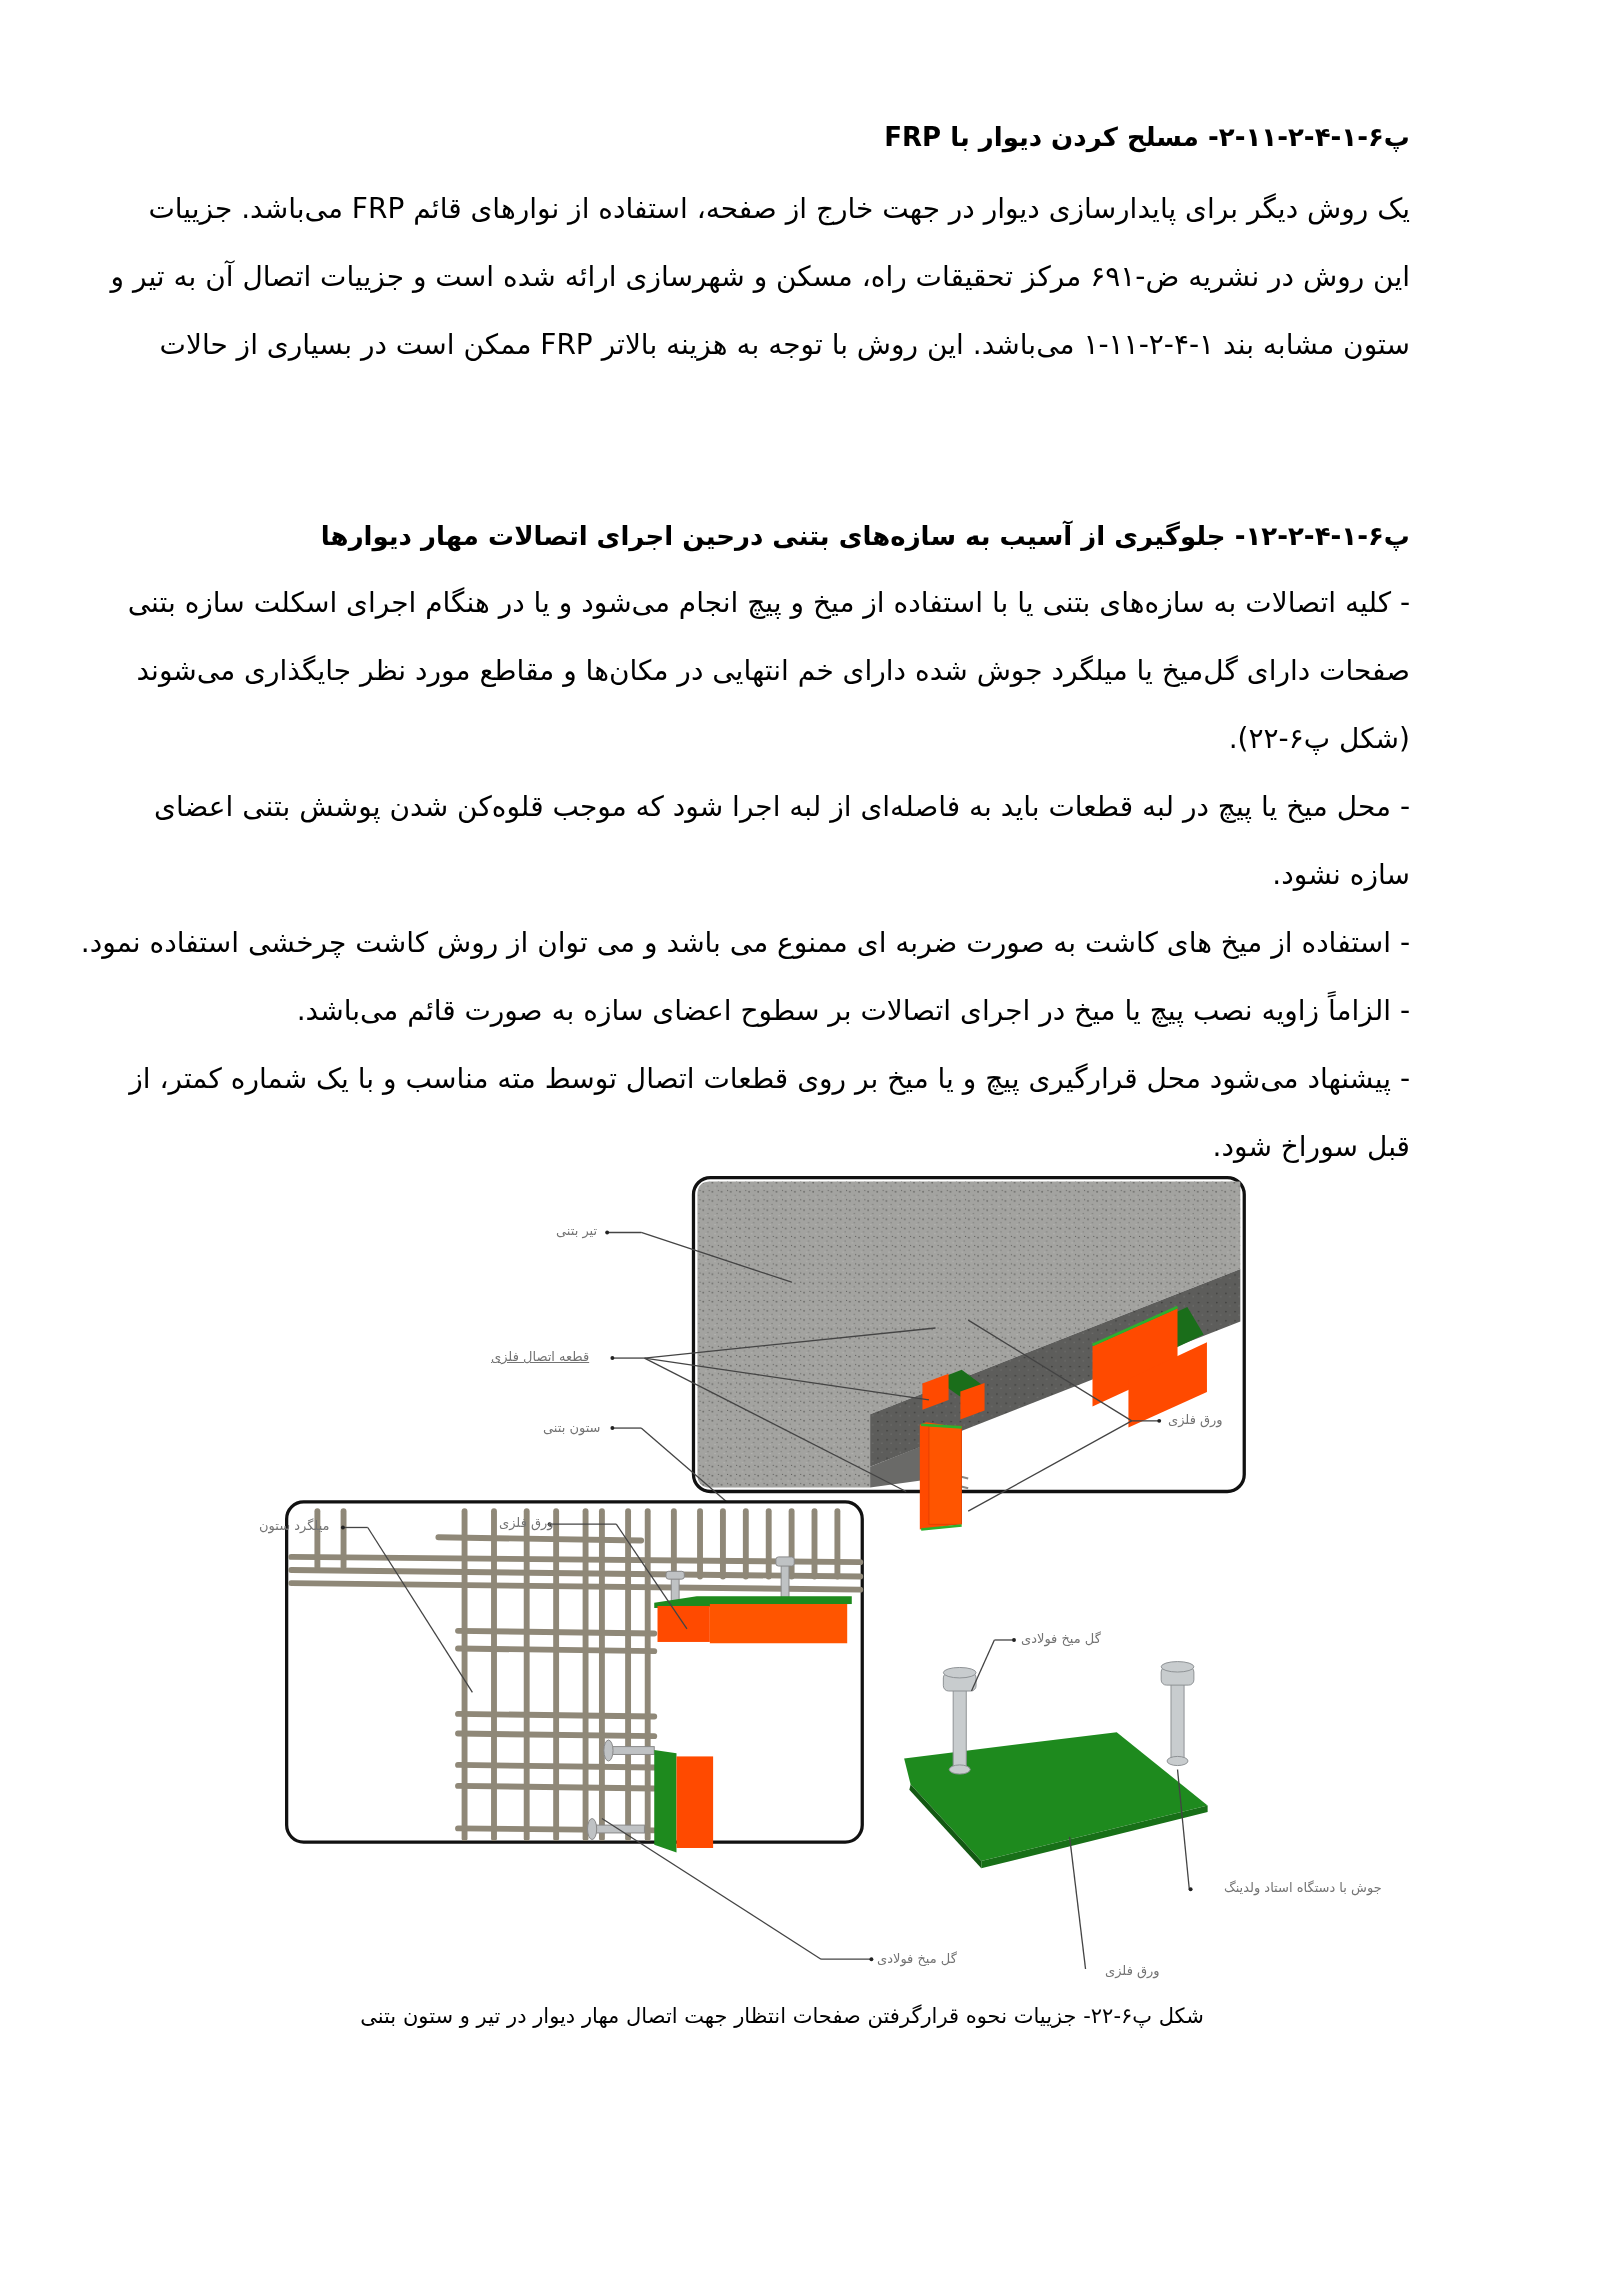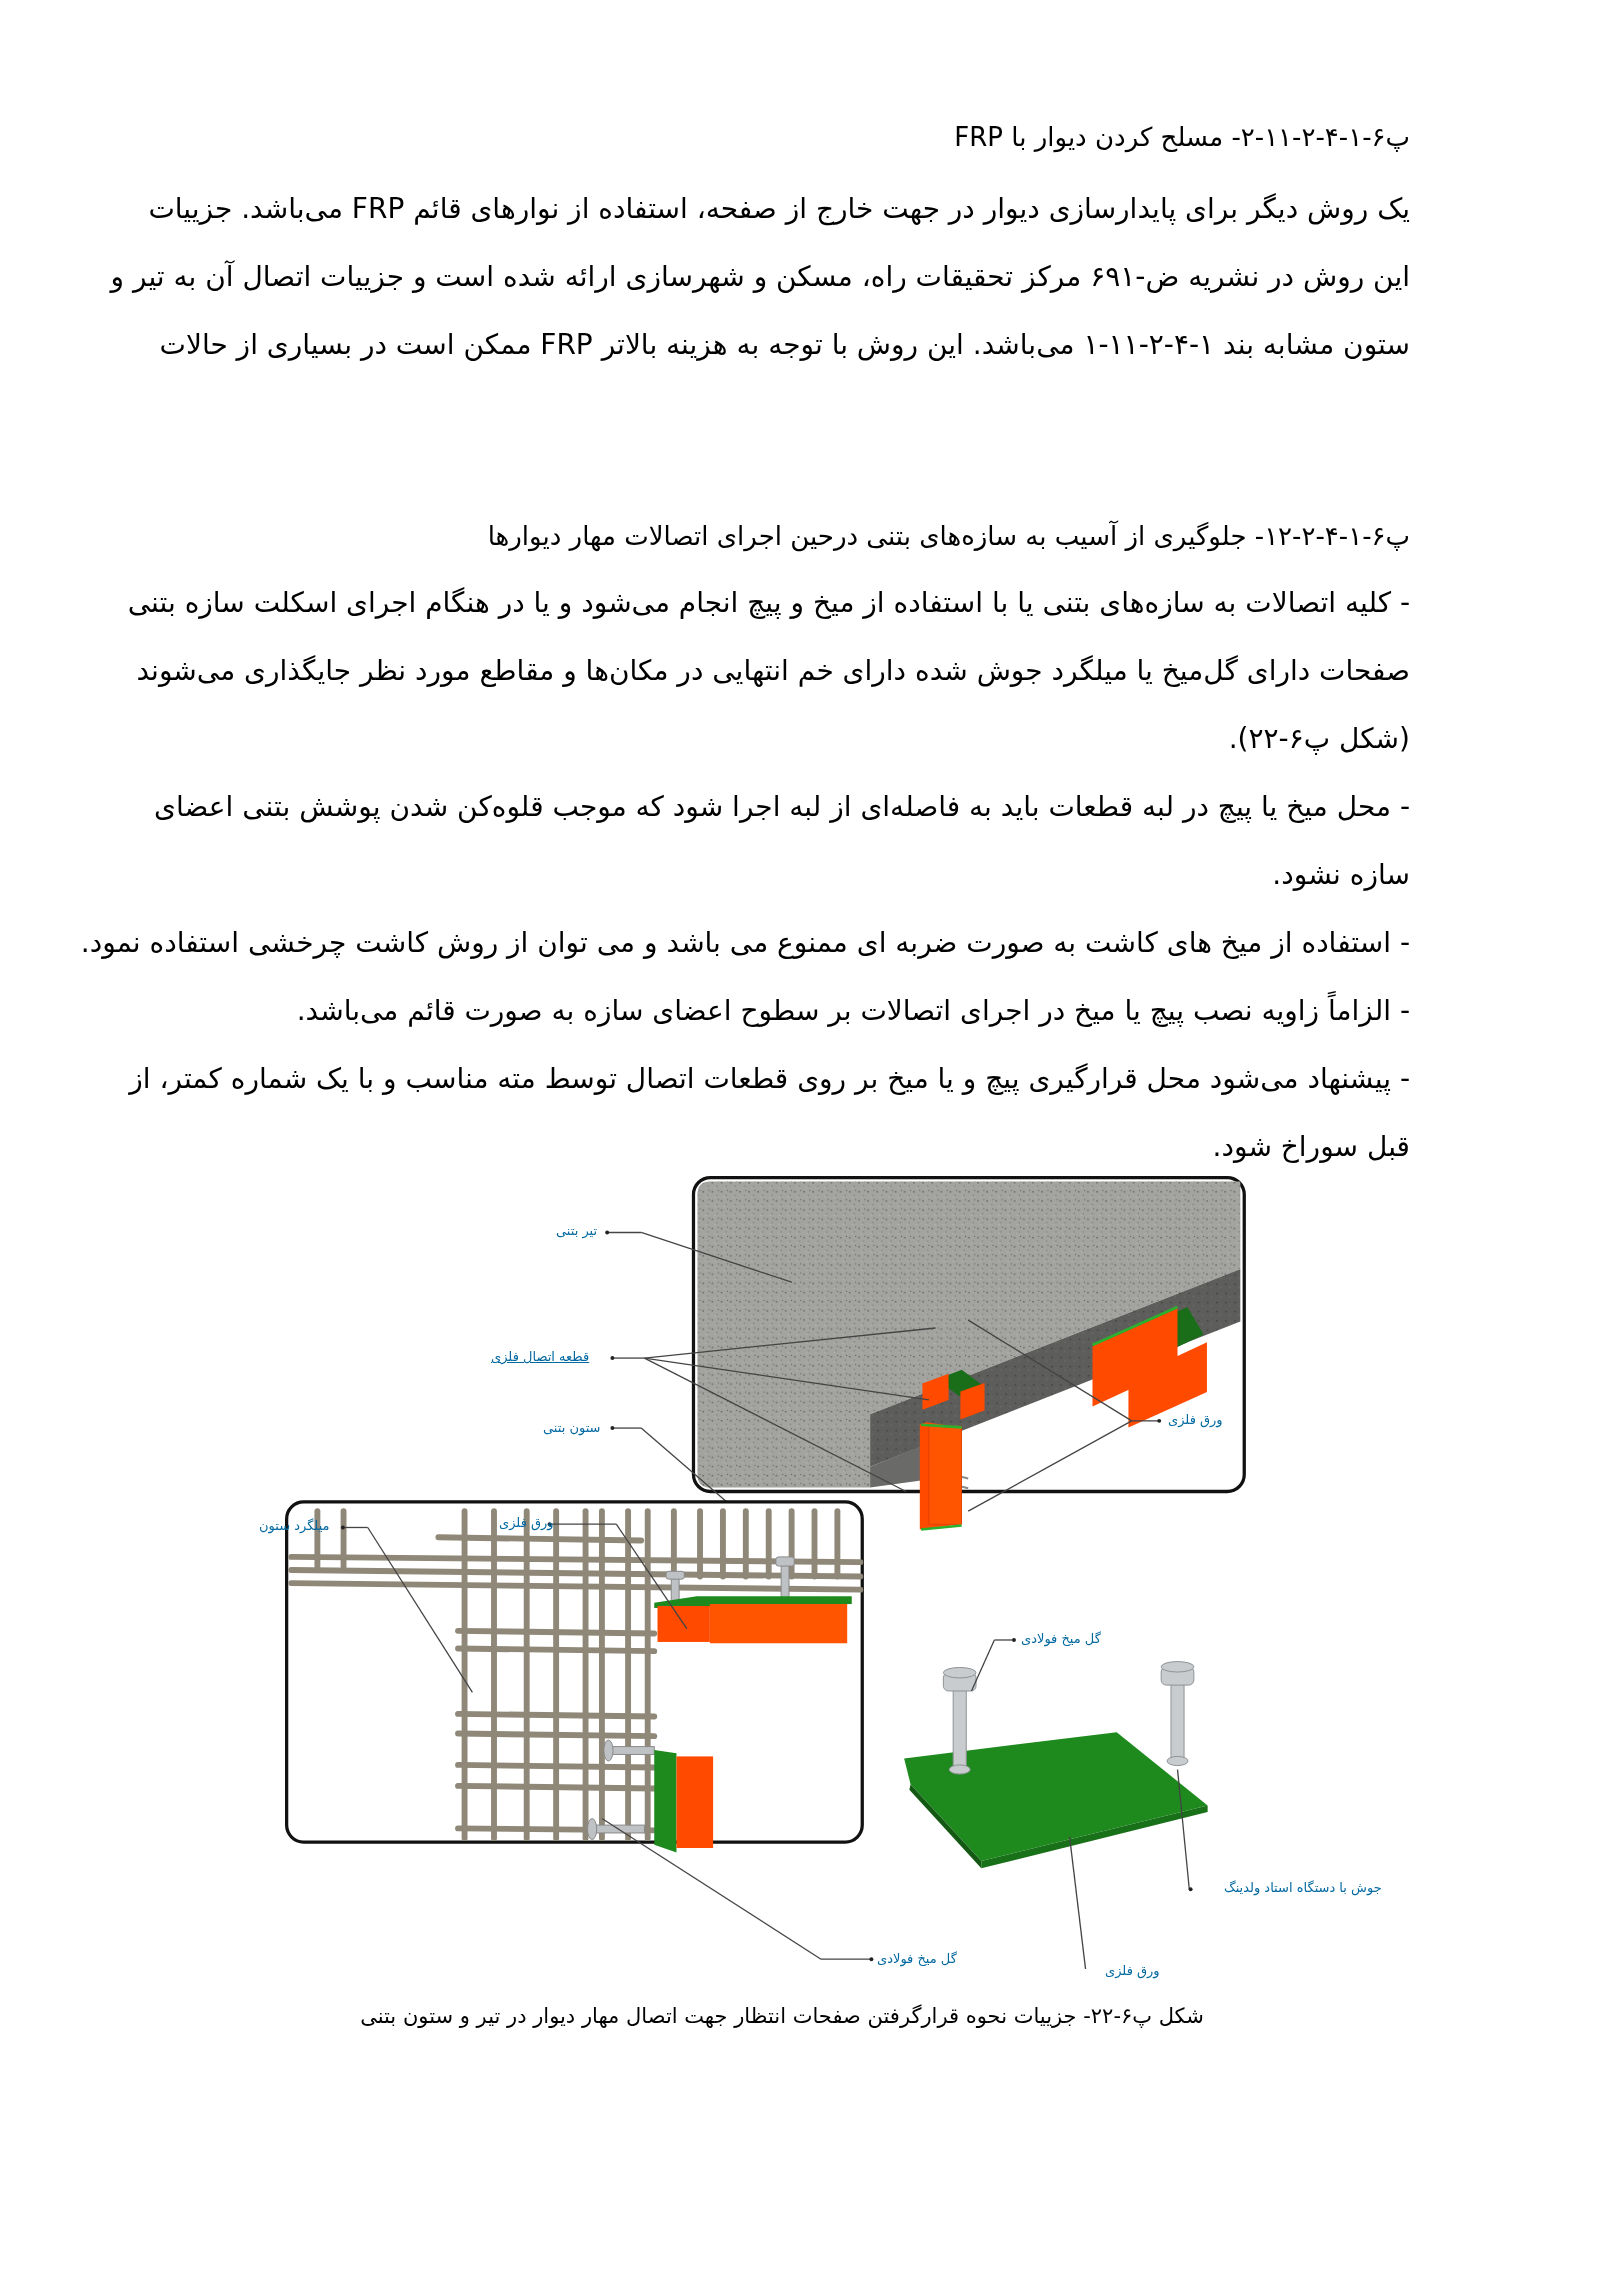--- a/index.html
+++ b/index.html
@@ -1,26 +1,26 @@
 <!DOCTYPE html>
 <html style="font-size:10.5px"><head>
 <meta charset="utf-8">
 <style>
   html, body { margin: 0; padding: 0; background: #ffffff; }
   body { width: 1623px; height: 2295px; position: relative; overflow: hidden;
          font-family: "DejaVu Sans", sans-serif; color: #000; }
   .page { position: absolute; left: 0; top: 0; width: 1623px; height: 2295px; }
   .rtl { direction: rtl; unicode-bidi: embed; }
-  .heading { position: absolute; right: 213px; font-weight: normal; font-size: 26px; line-height: 1; white-space: nowrap; }
+  .heading { position: absolute; right: 213px; font-weight: bold; font-size: 26px; line-height: 1; white-space: nowrap; }
   .para { position: absolute; left: 208px; right: 213px; font-size: 28px; line-height: 68px; text-align: justify; text-align-last: right; }
   .line { display: block; height: 68px; white-space: nowrap; overflow: visible; }
   .line.justify { text-align: justify; text-align-last: justify; }
   .figure { position: absolute; left: 216px; top: 1171px; width: 1197px; height: 798px; }
   .figure svg { position: absolute; left: 0; top: 0; }
-  .label { position: absolute; font-size: 13px; white-space: nowrap; direction: rtl; color: #0369a1; }
+  .label { position: absolute; font-size: 13px; white-space: nowrap; direction: rtl; color: #737373; }
   .caption { position: absolute; top: 2004px; left: 0; width: 1564px; text-align: center; font-size: 21px; direction: rtl; }
 </style>
 </head>
 <body>
 
 <div class="page">
 
   <div class="heading rtl" style="top:124px;">پ۶-۱-۴-۲-۱۱-۲- مسلح کردن دیوار با FRP</div>
   <div class="para rtl" style="top:175px;">
     <span class="line justify">یک روش دیگر برای پایدارسازی دیوار در جهت خارج از صفحه، استفاده از نوارهای قائم FRP می‌باشد. جزییات</span>

